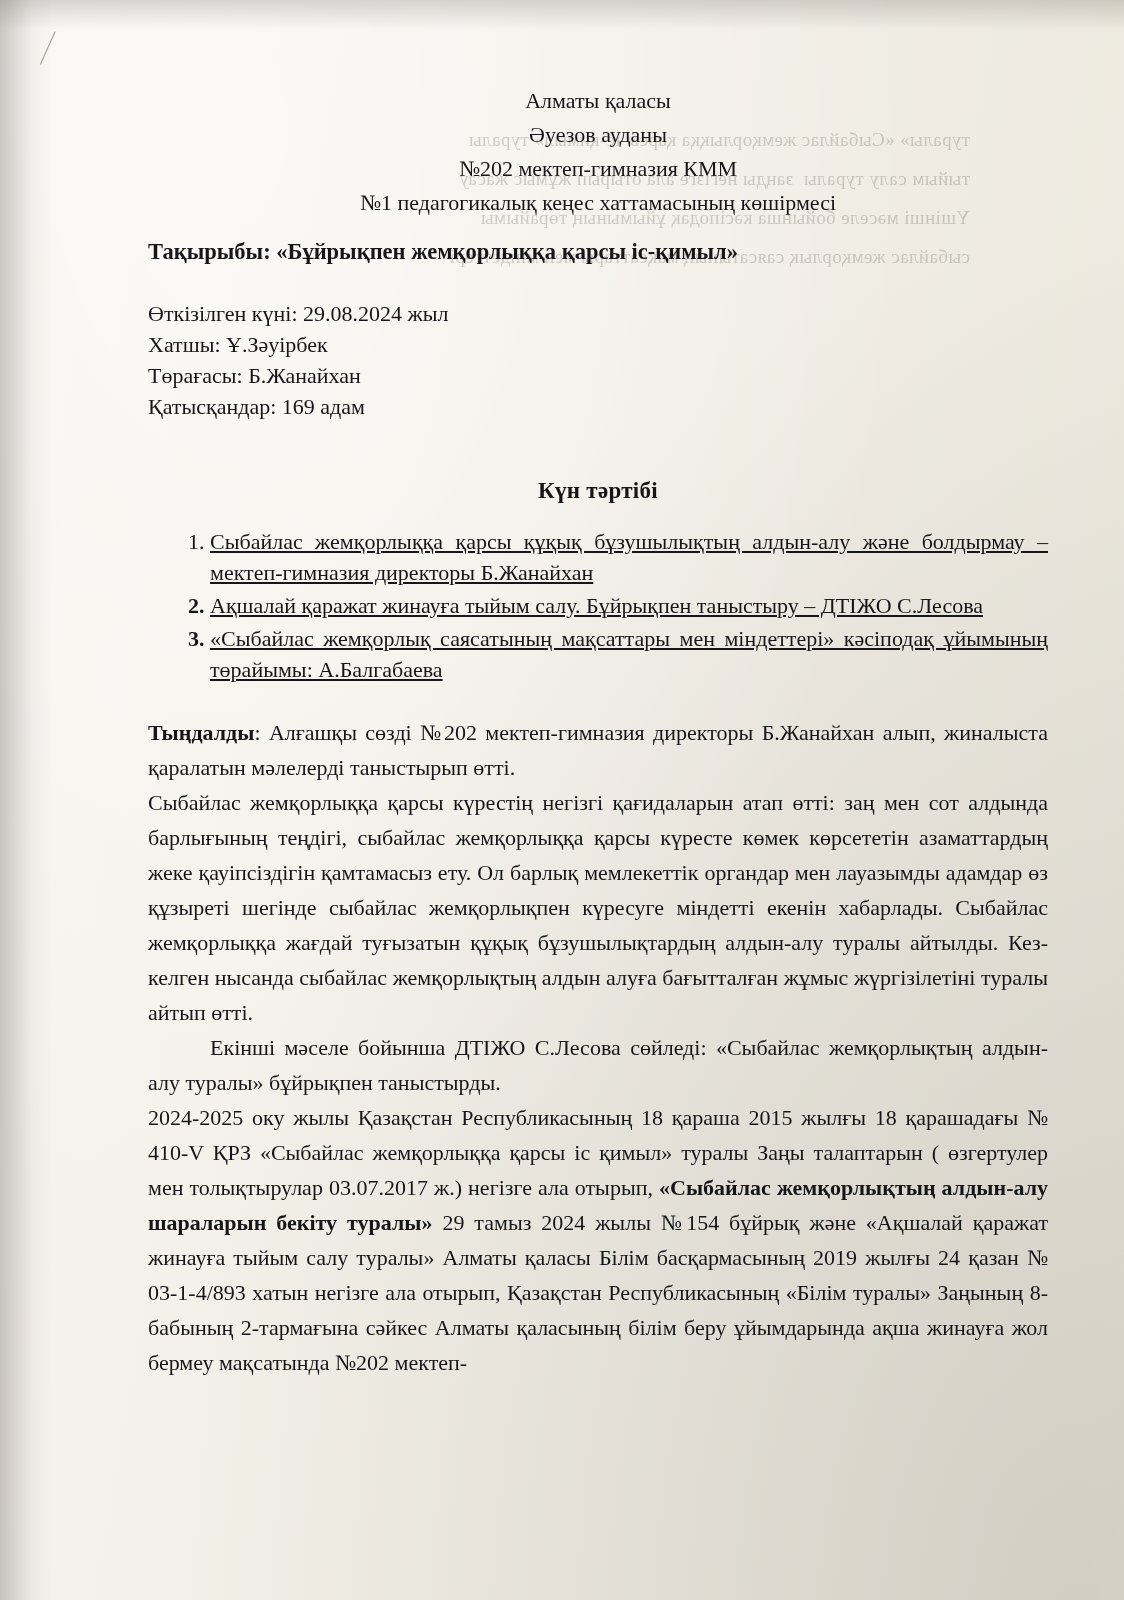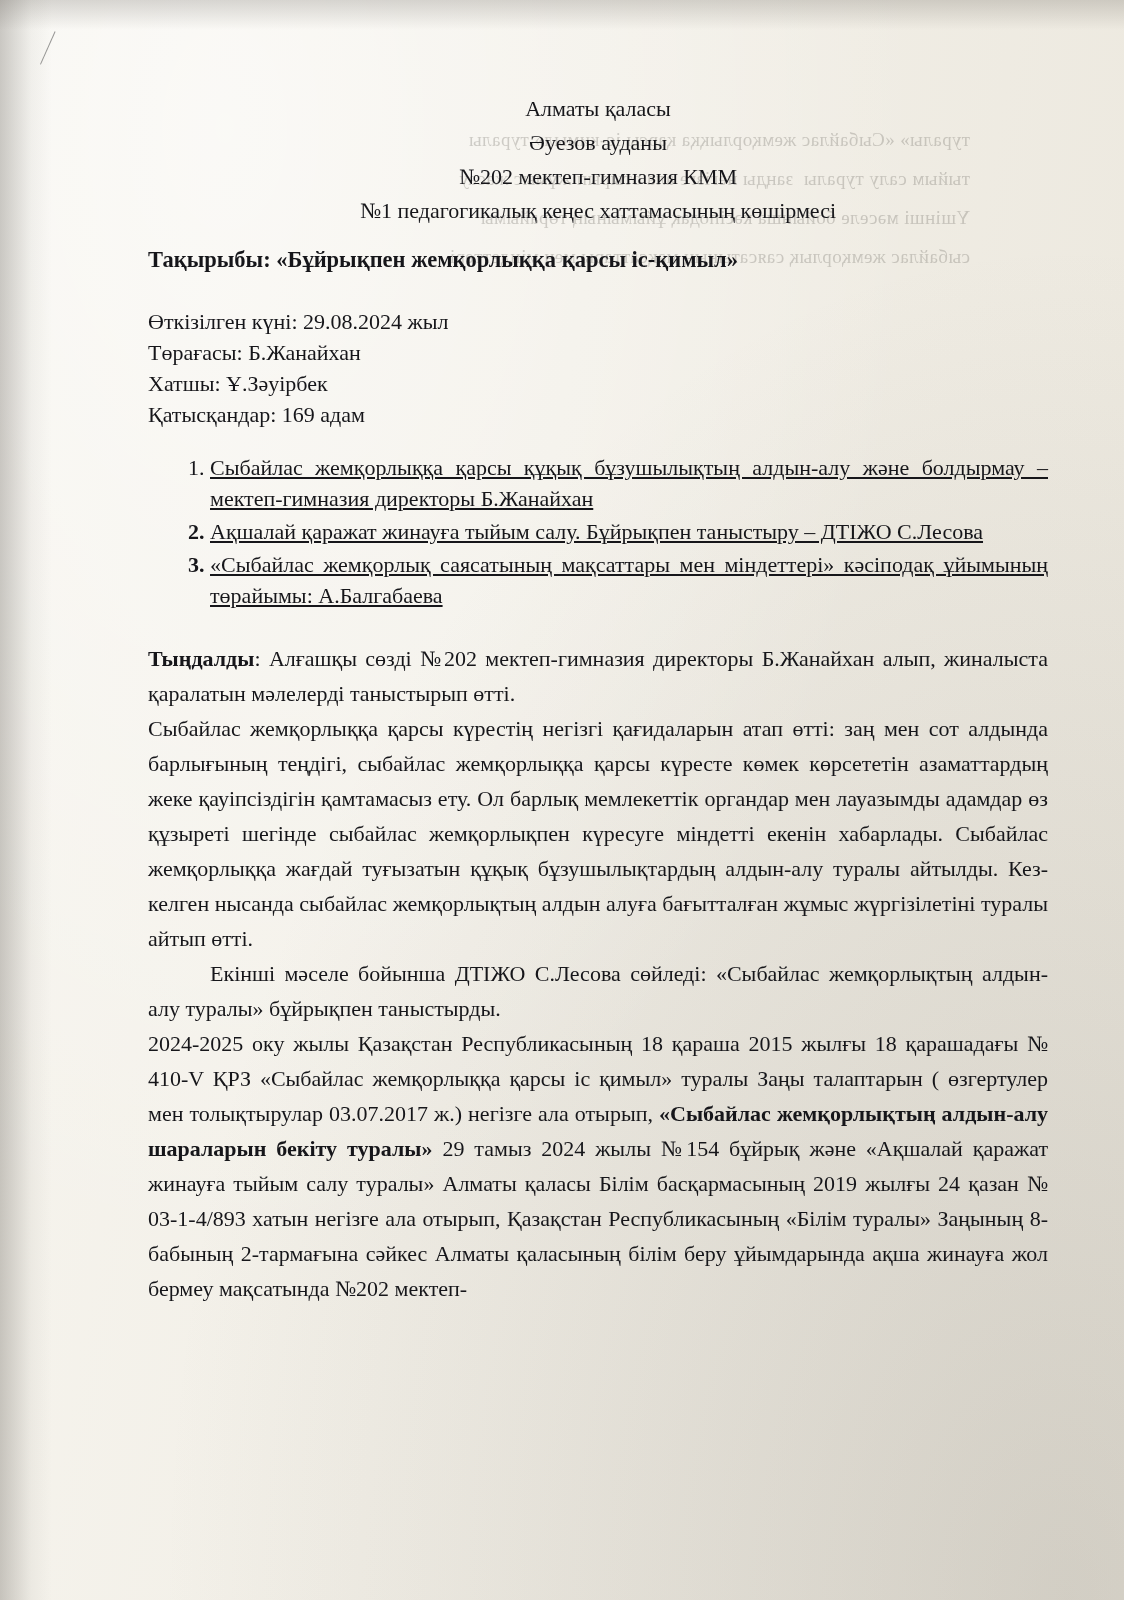--- a/index.html
+++ b/index.html
@@ -63,21 +63,21 @@
     transform: scaleX(-1);
     letter-spacing: 0.4px;
     pointer-events: none;
     user-select: none;
     white-space: pre-wrap;
   }
 
   .content {
     position: absolute;
     left: 148px;
-    top: 92px;
+    top: 84px;
     width: 900px;
   }
 
   .center {
     text-align: center;
   }
   .head-line {
     font-size: 22px;
     line-height: 34px;
   }
@@ -147,25 +147,26 @@
     <div class="center head-line">№202 мектеп-гимназия КММ</div>
     <div class="center head-line">№1 педагогикалық кеңес хаттамасының көшірмесі</div>
 
     <div class="title-row">
       <b>Тақырыбы:</b>
       <b>«Бұйрықпен жемқорлыққа қарсы іс-қимыл»</b>
     </div>
 
     <div class="meta">
       <div>Өткізілген күні: 29.08.2024 жыл</div>
+      <div>Хатшы:  Ұ.Зәуірбек</div>
       <div>Төрағасы: Б.Жанайхан</div>
-      <div>Хатшы:  Ұ.Зәуірбек</div>
       <div>Қатысқандар: 169 адам</div>
     </div>
 
+    <div class="agenda-title">Күн тәртібі</div>
 
     <ol class="agenda">
       <li class="plain">Сыбайлас жемқорлыққа қарсы құқық бұзушылықтың алдын-алу және болдырмау – мектеп-гимназия директоры Б.Жанайхан</li>
       <li>Ақшалай қаражат жинауға тыйым салу. Бұйрықпен таныстыру – ДТІЖО С.Лесова</li>
       <li>«Сыбайлас жемқорлық саясатының мақсаттары мен міндеттері» кәсіподақ ұйымының төрайымы: А.Балгабаева</li>
     </ol>
 
     <div class="body">
       <p><b class="strong">Тыңдалды</b><span>: Алғашқы сөзді №202 мектеп-гимназия  директоры Б.Жанайхан алып, жиналыста қаралатын мәлелерді таныстырып өтті.</span></p>
       <p>Сыбайлас жемқорлыққа қарсы күрестің негізгі қағидаларын атап өтті: заң мен сот алдында барлығының теңдігі, сыбайлас жемқорлыққа қарсы күресте көмек көрсететін азаматтардың жеке қауіпсіздігін қамтамасыз ету. Ол барлық мемлекеттік органдар мен лауазымды адамдар өз құзыреті шегінде сыбайлас жемқорлықпен күресуге міндетті екенін хабарлады. Сыбайлас жемқорлыққа жағдай туғызатын құқық бұзушылықтардың алдын-алу туралы айтылды. Кез-келген нысанда сыбайлас жемқорлықтың алдын алуға бағытталған жұмыс жүргізілетіні туралы айтып өтті.</p>

